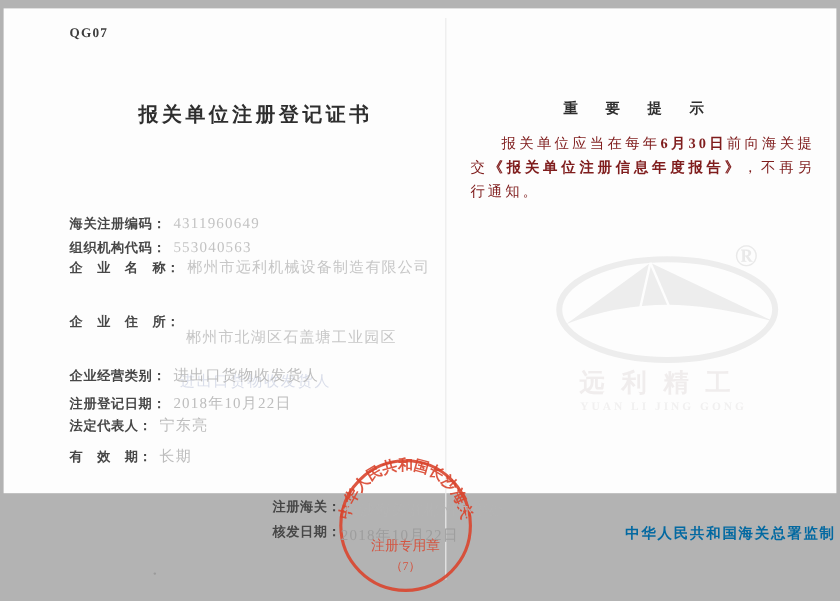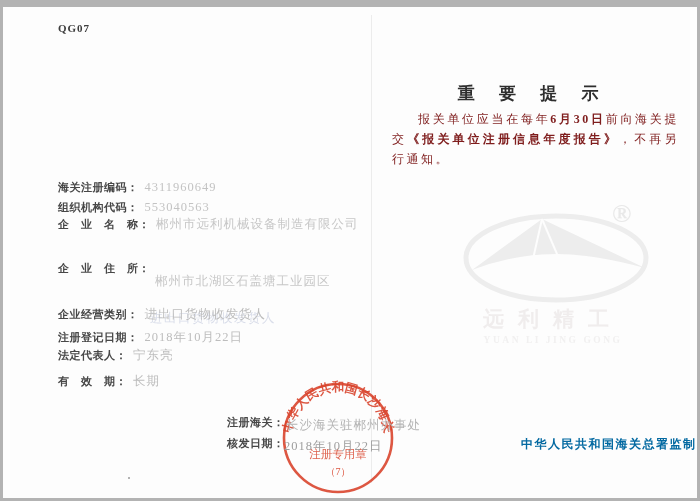--- a/index.html
+++ b/index.html
@@ -2,36 +2,36 @@
 <html><head>
 <meta charset="utf-8">
 <style>
   html,body{margin:0;padding:0;}
   body{
     width:700px;height:501px;position:relative;overflow:hidden;
     background:#b3b3b3;
     font-family:"Liberation Serif","DejaVu Serif",serif;
   }
   .page{
-    position:absolute;left:3px;top:7px;width:694px;height:491px;
+    position:absolute;left:3px;top:7px;width:694px;height:404px;
     background:#fdfdfd;
   }
   .abs{position:absolute;}
   .form-code{font-size:11px;font-weight:bold;color:#3d3d3d;letter-spacing:1px;}
   .title-block{text-align:center;color:#2e2e2e;}
   .title-line1{font-size:17px;font-weight:bold;letter-spacing:9px;margin:0;}
   .title-line2{font-size:16.5px;font-weight:bold;letter-spacing:3px;margin:0;}
   .label{font-size:11px;font-weight:bold;color:#474747;letter-spacing:.5px;white-space:pre;}
   .value{font-size:12.5px;color:#bdbdbd;letter-spacing:1px;white-space:pre;}
   .value.num{color:#c3c3c3;}
   .value.light{color:#c7c7c7;font-family:Liberation Mono, monospace;}
   .ghost{font-size:12.5px;color:#dadeea;letter-spacing:1.5px;white-space:pre;}
   .row{white-space:nowrap;}
   .row .value{margin-left:6px;}
-  .notice-title{font-size:17px;font-weight:bold;letter-spacing:10px;color:#2e2e2e;text-align:center;margin:0;}
+  .notice-title{font-size:12px;font-weight:bold;letter-spacing:10px;color:#2e2e2e;text-align:center;margin:0;}
   .notice-body{
     font-size:12px;line-height:20px;letter-spacing:2.5px;color:#7f1d1d;
     text-align:justify;text-indent:26px;margin:0;
   }
   .notice-body b{font-weight:bold;}
   .footer-text{font-size:12px;font-weight:bold;color:#0369a1;letter-spacing:1.5px;font-family:Liberation Serif, serif;}
   .fold{width:1px;background:#ececec;}
   .brand-cn{font-size:21px;font-weight:bold;letter-spacing:14px;color:#f0eded;text-align:center;margin:0;}
   .brand-en{font-size:9.5px;font-weight:bold;letter-spacing:2.5px;color:#f1f0f0;text-align:center;margin:2px 0 0 0;}
   .rmark{font-size:26px;color:#e9e9e9;font-weight:bold;}
@@ -43,20 +43,21 @@
 <body>
 
 <div class="page">
 
   <div class="abs fold" style="left:368px;top:8px;height:468px;"></div>
 
   <div>
     <div class="abs form-code" style="left:55px;top:15px;">QG07</div>
 
     <div class="abs title-block" style="left:55px;top:70px;width:310px;">
+      <p class="title-line2" style="margin-top:8px;">报关单位注册登记证书</p>
     </div>
 
     <div class="abs row" style="left:55px;top:170px;">
       <span class="label">海关注册编码：</span><span class="value num">4311960649</span>
     </div>
     <div class="abs row" style="left:55px;top:190px;">
       <span class="label">组织机构代码：</span><span class="value num">553040563</span>
     </div>
     <div class="abs row" style="left:55px;top:207px;">
       <span class="label">企　业　名　称：</span><span class="value light">郴州市远利机械设备制造有限公司</span>

